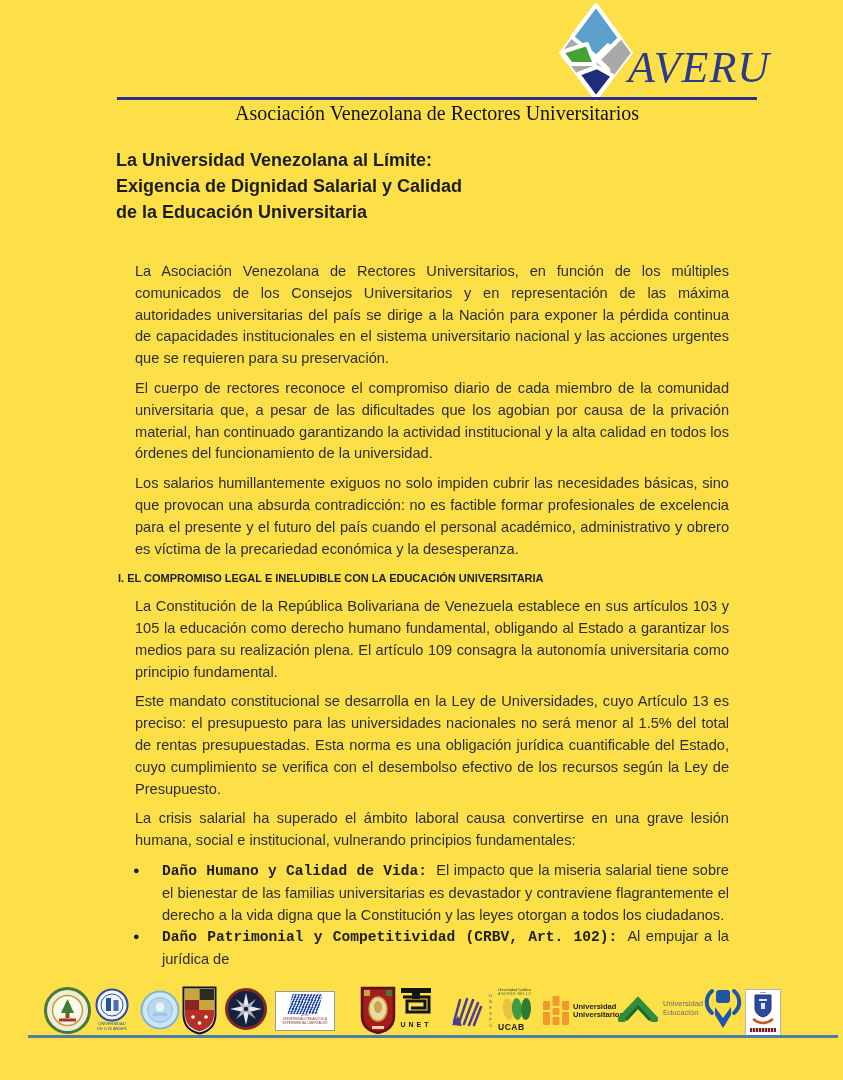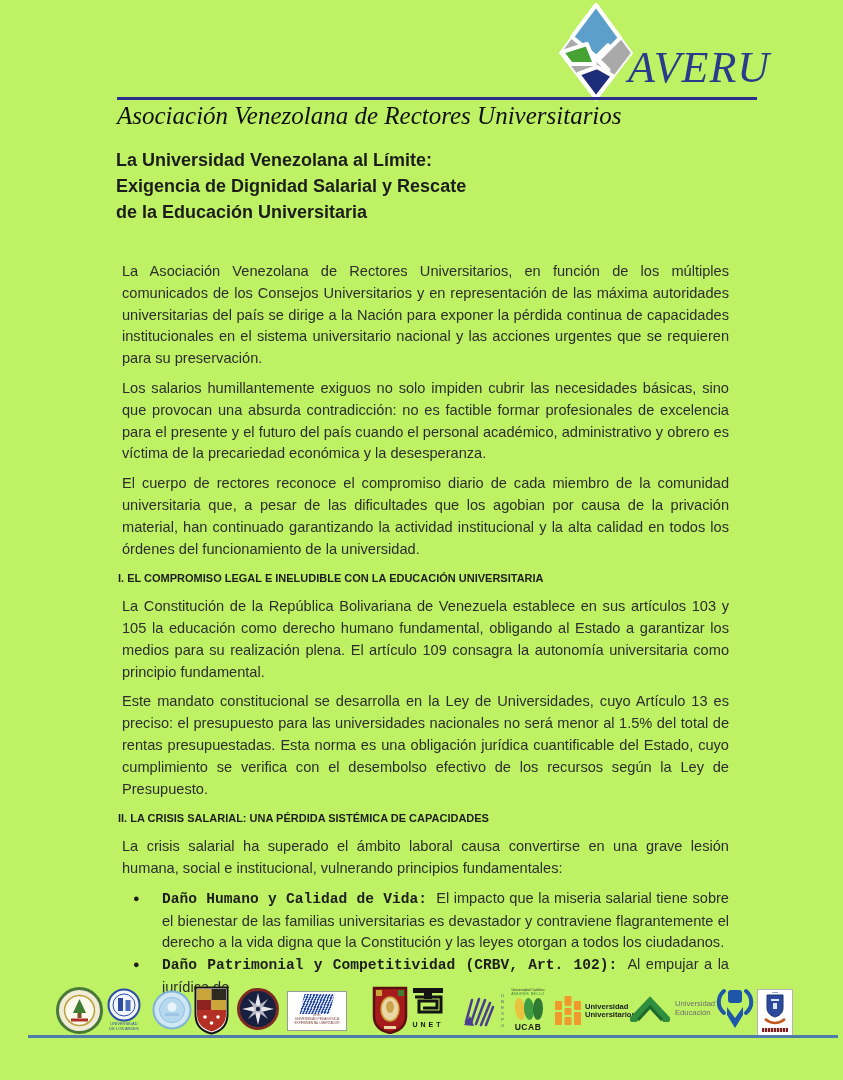--- a/index.html
+++ b/index.html
@@ -1,56 +1,56 @@
 <!DOCTYPE html>
 <html><head>
 <meta charset="utf-8">
 <style>
   html,body{margin:0;padding:0;background:#e8e8e8;}
-  .page{position:relative;width:843px;height:1080px;background:#bef264;overflow:hidden;
+  .page{position:relative;width:843px;height:1080px;background:#fde047;overflow:hidden;
         font-family:"Liberation Sans",sans-serif;color:#2e2e2e;}
 
   
   .logo-diamond{position:absolute;left:556px;top:2px;}
   .averu-word{position:absolute;left:628px;top:42px;width:200px;
               font-family:"Liberation Serif",serif;font-style:italic;font-weight:500;
               font-size:44px;color:#2c3a8c;letter-spacing:1px;}
   .header-rule{position:absolute;left:117px;top:97px;width:640px;height:3px;background:#2d2f8f;}
-  .tagline{position:absolute;left:117px;top:102px;width:640px;text-align:left;
-           font-family:"Liberation Serif",serif;font-style:italic;font-size:25px;color:#101010;}
+  .tagline{position:absolute;left:117px;top:102px;width:640px;text-align:center;
+           font-family:"Liberation Serif",serif;font-size:20px;color:#101010;}
 
   
   .doc-title{position:absolute;left:116px;top:147px;width:614px;text-align:left;
              font-weight:bold;font-size:18px;line-height:26px;color:#1c1c1c;}
 
   
   .content{position:absolute;left:118px;top:261px;width:611px;
            font-size:14.6px;line-height:21.8px;text-align:justify;color:#2d2d2d;}
-  .content p{margin:0 0 8px 4px;}
+  .content p{margin:0 0 8px 17px;}
   .content h2{margin:8px 0 6px 0;font-size:11px;line-height:21.8px;
               font-weight:bold;text-align:left;color:#1e1e1e;}
   ul.bullets{list-style:none;margin:0;padding:0;}
   ul.bullets li{display:flex;padding-left:15px;}
   .bullet-dot{flex:0 0 29px;font-size:11px;line-height:21.8px;color:#1e1e1e;}
   .bullet-body{flex:1;text-align:justify;}
   .lead{font-weight:bold;color:#1e1e1e;font-family:Liberation Mono, monospace;}
 
   
   .footer-rule{position:absolute;left:28px;top:1035px;width:810px;height:3px;background:#4e7cab;}
-  .logo{position:absolute;display:flex;flex-direction:column;align-items:center;padding-left:12px;}
+  .logo{position:absolute;display:flex;flex-direction:column;align-items:center;}
   .tinycap{font-size:4px;line-height:4.6px;text-align:center;white-space:nowrap;color:#2b4ea0;}
   .upelbox{width:58px;height:38px;border:1px solid #9a9a9a;background:#fff;
            display:flex;flex-direction:column;align-items:center;justify-content:flex-start;}
   .upelstripes{width:30px;height:20px;margin-top:2px;transform:skewX(-14deg);
                background:repeating-linear-gradient(100deg,#2b4ea0 0,#2b4ea0 1.5px,#cdd7ee 1.5px,#cdd7ee 3px);}
   .upelcap{font-size:3.2px;line-height:3.8px;color:#7a3b2e;text-align:center;white-space:nowrap;}
   .unetcap{font-size:7px;font-weight:bold;letter-spacing:3px;color:#111;margin-top:1px;}
   .unexpocap{font-size:4px;letter-spacing:1px;color:#4b3e8f;writing-mode:vertical-rl;
              text-orientation:upright;line-height:5px;}
-  .ucabbox{display:flex;flex-direction:column;align-items:center;}
+  .ucabbox{display:flex;flex-direction:column;}
   .ucabcap1{font-size:3.6px;line-height:4px;color:#333;white-space:nowrap;}
   .ucabcap2{font-size:3.6px;line-height:4px;color:#2f7a33;letter-spacing:.5px;white-space:nowrap;}
   .ucabword{font-size:8.5px;font-weight:bold;color:#1a1a1a;letter-spacing:.5px;}
   .unimet{flex-direction:row !important;align-items:center;gap:4px;}
   .unimettext{font-size:7.6px;line-height:8.4px;font-weight:bold;color:#1c1c1c;}
   .monteavila{flex-direction:row !important;align-items:center;gap:5px;}
   .montetext{font-size:7.6px;line-height:8.6px;color:#6d6d6d;}
   .crestbox{width:34px;height:46px;border:1px solid #b5b5b5;background:#fff;
             display:flex;flex-direction:column;align-items:center;}
   .crestcap{font-size:2.8px;line-height:3.4px;color:#33519e;white-space:nowrap;margin-top:1px;}
@@ -68,34 +68,33 @@
     <path d="M6 50 L31 42 L39 62 L15 62 Z" fill="#46a333" stroke="#fff" stroke-width="4" stroke-linejoin="round"></path>
     <path d="M40 96 L22 72 L41 65 L57 74 Z" fill="#1d2d7a" stroke="#fff" stroke-width="4" stroke-linejoin="round"></path>
     <path d="M52 44 L40 56 L52 68" fill="none" stroke="#fff" stroke-width="5" stroke-linecap="round"></path>
   </svg>
   <div class="averu-word">AVERU</div>
   <div class="header-rule"></div>
   <div class="tagline">Asociación Venezolana de Rectores Universitarios</div>
 
   <div class="doc-title">
     <div>La Universidad Venezolana al Límite:</div>
-    <div>Exigencia de Dignidad Salarial y Rescate</div>
+    <div>Exigencia de Dignidad Salarial y Calidad</div>
     <div>de la Educación Universitaria</div>
   </div>
 
   <div class="content">
     <p>La Asociación Venezolana de Rectores Universitarios, en función de los múltiples comunicados de los Consejos Universitarios y en representación de las máxima autoridades universitarias del país se dirige a la Nación para exponer la pérdida continua de capacidades institucionales en el sistema universitario nacional y las acciones urgentes que se requieren para su preservación.</p>
+    <p>El cuerpo de rectores reconoce el compromiso diario de cada miembro de la comunidad universitaria que, a pesar de las dificultades que los agobian por causa de la privación material, han continuado garantizando la actividad institucional y la alta calidad en todos los órdenes del funcionamiento de la universidad.</p>
     <p>Los salarios humillantemente exiguos no solo impiden cubrir las necesidades básicas, sino que provocan una absurda contradicción: no es factible formar profesionales de excelencia para el presente y el futuro del país cuando el personal académico, administrativo y obrero es víctima de la precariedad económica y la desesperanza.</p>
-    <p>El cuerpo de rectores reconoce el compromiso diario de cada miembro de la comunidad universitaria que, a pesar de las dificultades que los agobian por causa de la privación material, han continuado garantizando la actividad institucional y la alta calidad en todos los órdenes del funcionamiento de la universidad.</p>
 
     <h2>I. EL COMPROMISO LEGAL E INELUDIBLE CON LA EDUCACIÓN UNIVERSITARIA</h2>
     <p>La Constitución de la República Bolivariana de Venezuela establece en sus artículos 103 y 105 la educación como derecho humano fundamental, obligando al Estado a garantizar los medios para su realización plena. El artículo 109 consagra la autonomía universitaria como principio fundamental.</p>
     <p>Este mandato constitucional se desarrolla en la Ley de Universidades, cuyo Artículo 13 es preciso: el presupuesto para las universidades nacionales no será menor al 1.5% del total de rentas presupuestadas. Esta norma es una obligación jurídica cuantificable del Estado, cuyo cumplimiento se verifica con el desembolso efectivo de los recursos según la Ley de Presupuesto.</p>
 
-    <h2>II. LA CRISIS SALARIAL: UNA PÉRDIDA SISTÉMICA DE CAPACIDADES</h2>
     <p>La crisis salarial ha superado el ámbito laboral causa convertirse en una grave lesión humana, social e institucional, vulnerando principios fundamentales:</p>
 
     <ul class="bullets">
       <li>
         <span class="bullet-dot">●</span>
         <span class="bullet-body"><span class="lead">Daño Humano y Calidad de Vida: </span><span>El impacto que la miseria salarial tiene sobre el bienestar de las familias universitarias es devastador y contraviene flagrantemente el derecho a la vida digna que la Constitución y las leyes otorgan a todos los ciudadanos.</span></span>
       </li>
       <li>
         <span class="bullet-dot">●</span>
         <span class="bullet-body"><span class="lead">Daño Patrimonial y Competitividad (CRBV, Art. 102): </span><span>Al empujar a la jurídica de</span></span>

